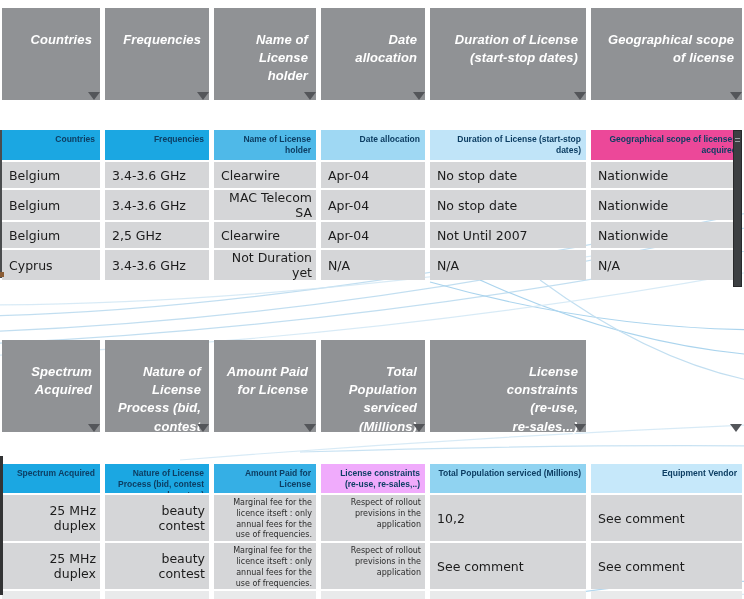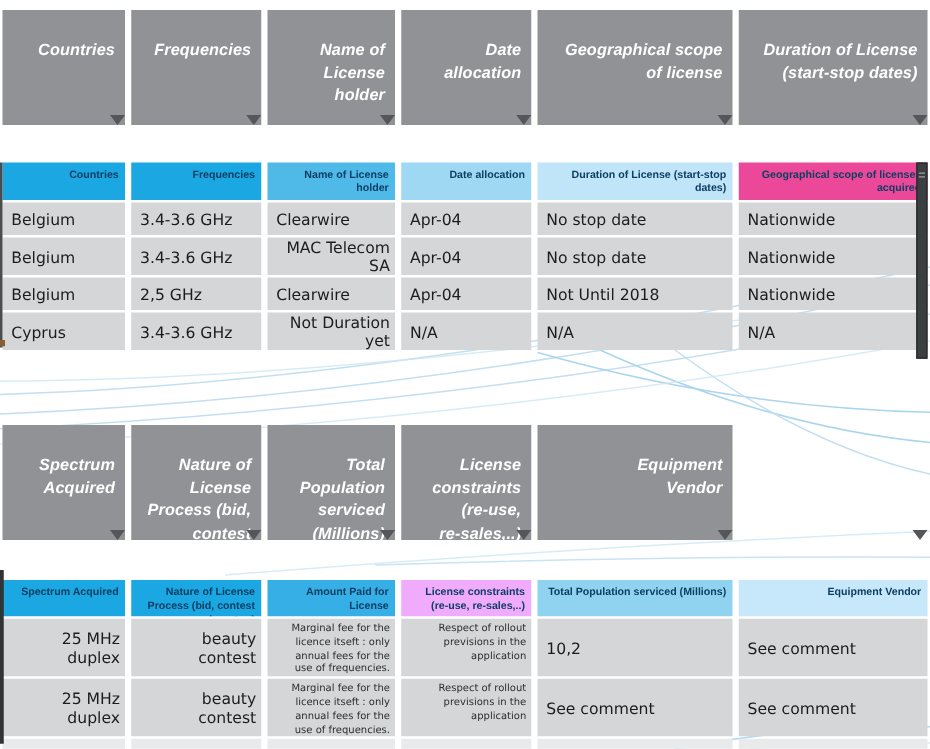--- a/index.html
+++ b/index.html
@@ -67,24 +67,24 @@
   </g>
 </svg>
 
 <div class="tbl tbl-top">
   <div class="grid">
     <div class="hdr">Countries</div>
     <div class="hdr">Frequencies</div>
     <div class="hdr">Name of
 License holder</div>
     <div class="hdr">Date allocation</div>
+    <div class="hdr">Duration of License
+(start-stop dates)</div>
     <div class="hdr">Geographical scope
 of license</div>
-    <div class="hdr">Duration of License
-(start-stop dates)</div>
   </div>
   <div class="grid tri-row-top">
     <div><span class="tri"></span></div>
     <div><span class="tri"></span></div>
     <div><span class="tri"></span></div>
     <div><span class="tri"></span></div>
     <div><span class="tri"></span></div>
     <div><span class="tri"></span></div>
   </div>
   <div class="grid sub-row-top">
@@ -109,48 +109,48 @@
     <div class="cell">MAC Telecom SA</div>
     <div class="cell">Apr-04</div>
     <div class="cell">No stop date</div>
     <div class="cell">Nationwide</div>
   </div>
   <div class="grid row">
     <div class="cell">Belgium</div>
     <div class="cell">2,5 GHz</div>
     <div class="cell">Clearwire</div>
     <div class="cell">Apr-04</div>
-    <div class="cell">Not Until 2018</div>
+    <div class="cell">Not Until 2007</div>
     <div class="cell">Nationwide</div>
   </div>
   <div class="grid row">
     <div class="cell">Cyprus</div>
     <div class="cell">3.4-3.6 GHz</div>
     <div class="cell">Not Duration yet</div>
     <div class="cell">N/A</div>
     <div class="cell">N/A</div>
     <div class="cell">N/A</div>
   </div>
 </div>
 
 <div class="tbl tbl-bottom">
   <div class="grid">
     <div class="hdr">Spectrum
 Acquired</div>
     <div class="hdr">Nature of License
 Process (bid,
 contest beauty,..)</div>
+    <div class="hdr">Amount Paid
+for License</div>
     <div class="hdr">Total Population
 serviced (Millions)</div>
     <div class="hdr">License
 constraints
 (re-use,
 re-sales,..)</div>
-    <div class="hdr">Equipment
-Vendor</div>
   </div>
   <div class="grid tri-row-bottom">
     <div><span class="tri"></span></div>
     <div><span class="tri"></span></div>
     <div><span class="tri"></span></div>
     <div><span class="tri"></span></div>
     <div><span class="tri"></span></div>
     <div><span class="tri"></span></div>
   </div>
   <div class="grid sub-row-bottom">

